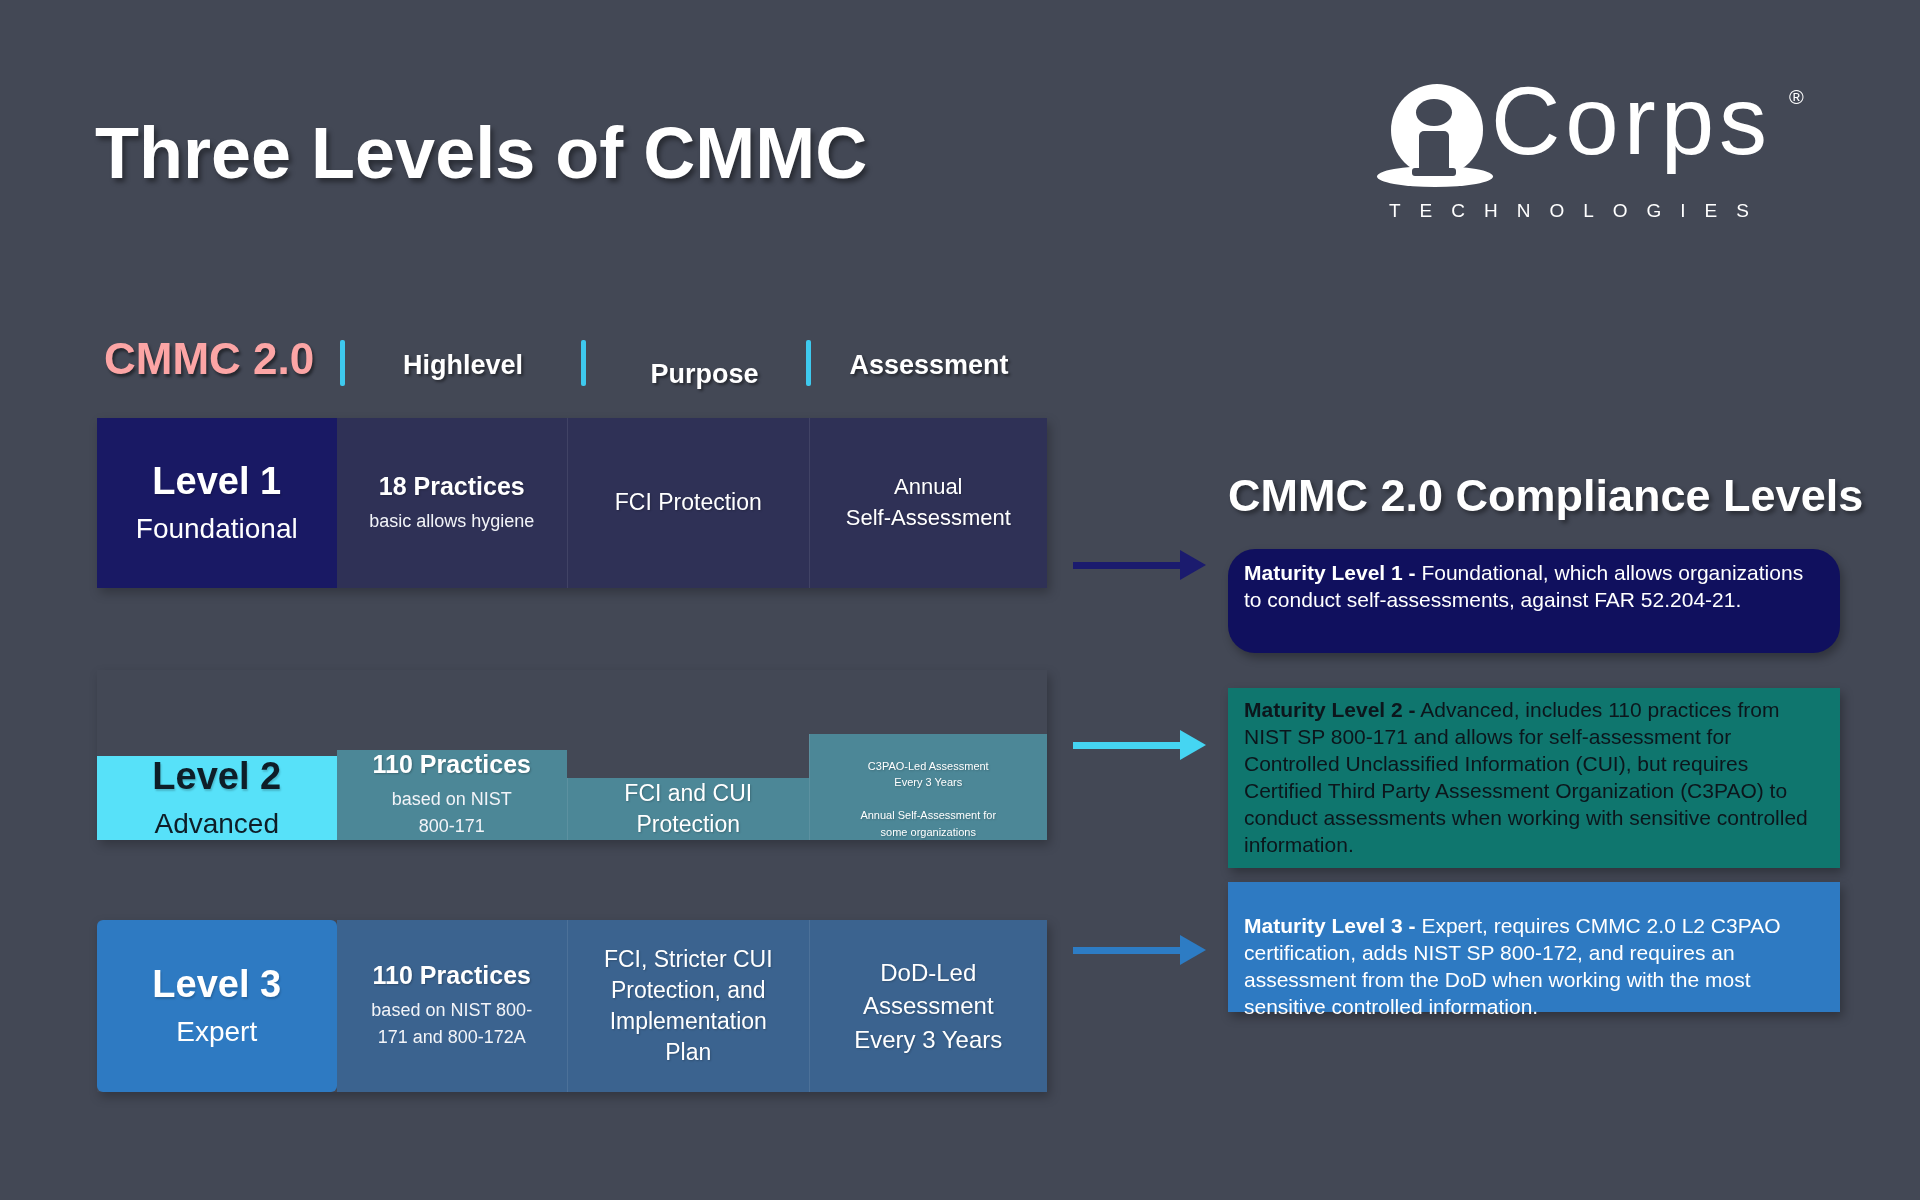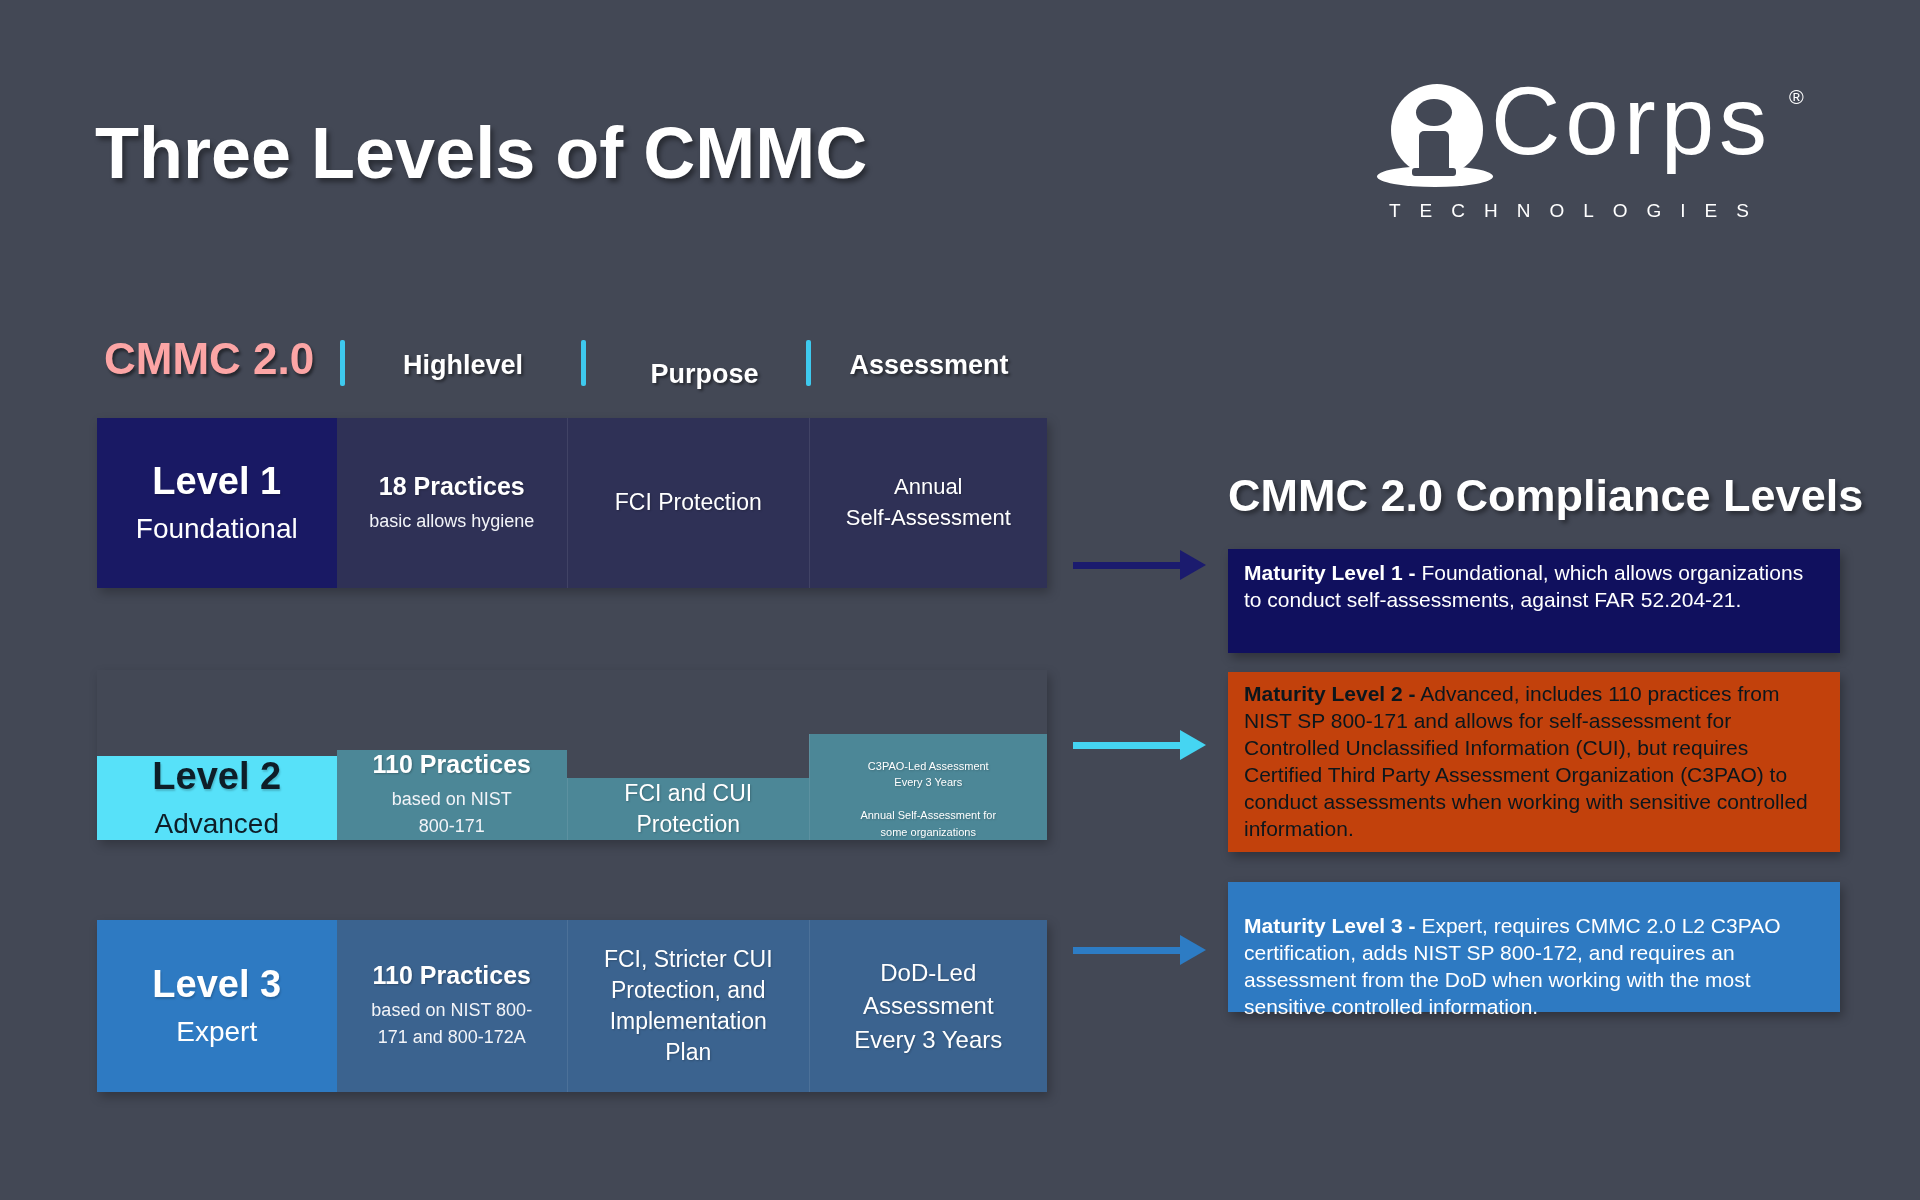--- a/index.html
+++ b/index.html
@@ -80,21 +80,21 @@
   .comp-heading{
     position:absolute;left:1228px;top:470px;
     font-size:45px;font-weight:bold;color:#fff;
     text-shadow:3px 3px 4px rgba(0,0,0,.40);white-space:nowrap;
   }
   .mat-box{
     position:absolute;left:1228px;width:612px;box-sizing:border-box;
     padding:10px 16px;font-size:21px;line-height:27px;
     box-shadow:3px 5px 10px rgba(0,0,0,.30);
   }
-  .mat-0{top:549px;height:104px;}
+  .mat-0{top:549px;height:104px;border-radius:27px;}
   .mat-1{top:672px;height:180px;padding-top:8px;}
   .mat-2{top:882px;height:130px;padding-top:30px;}
   .mat-box b{font-weight:bold;}
 </style>
 </head>
 <body>
 
 <div class="stage" style="background-color: rgb(67, 72, 85);">
 
   <div class="page-title">Three Levels of CMMC</div>
@@ -155,21 +155,21 @@
     <div class="cell c4" style="background-color: rgb(76, 135, 151);">
       <div class="assess-text">C3PAO-Led Assessment
 Every 3 Years
 
 Annual Self-Assessment for
 some organizations</div>
     </div>
   </div>
 
   <div class="row row-2">
-    <div class="cell c1" style="background-color: rgb(46, 122, 194); color: rgb(255, 255, 255);">
+    <div class="cell c1" style="background-color: rgb(46, 122, 194); color: rgb(255, 255, 255); border-radius: 6px;">
       <div class="lvl">Level 3</div>
       <div class="lvl-sub">Expert</div>
     </div>
     <div class="cell c2" style="background-color: rgb(59, 99, 143);">
       <div class="p-title">110 Practices</div>
       <div class="p-sub">based on NIST 800-
 171 and 800-172A</div>
     </div>
     <div class="cell c3" style="background-color: rgb(59, 99, 143);">
       <div class="purpose-text">FCI, Stricter CUI
@@ -197,21 +197,21 @@
     <i class="head"></i>
   </div>
 
   <div class="comp-heading">CMMC 2.0 Compliance Levels</div>
 
   <div class="mat-box mat-0" style="background-color: rgb(16, 16, 94); color: rgb(255, 255, 255);">
     <b>Maturity Level 1 -</b>
     <span>Foundational, which allows organizations to conduct self-assessments, against FAR 52.204-21.</span>
   </div>
 
-  <div class="mat-box mat-1" style="background-color: #c2410c; color: rgb(12, 22, 28);">
+  <div class="mat-box mat-1" style="background-color: #0f766e; color: rgb(12, 22, 28); margin-top: 16px;">
     <b>Maturity Level 2 -</b>
     <span>Advanced, includes 110 practices from NIST SP 800-171 and allows for self-assessment for Controlled Unclassified Information (CUI), but requires Certified Third Party Assessment Organization (C3PAO) to conduct assessments when working with sensitive controlled information.</span>
   </div>
 
   <div class="mat-box mat-2" style="background-color: rgb(46, 122, 194); color: rgb(255, 255, 255);">
     <b>Maturity Level 3 -</b>
     <span>Expert, requires CMMC 2.0 L2 C3PAO certification, adds NIST SP 800-172, and requires an assessment from the DoD when working with the most sensitive controlled information.</span>
   </div>
 
 </div>

